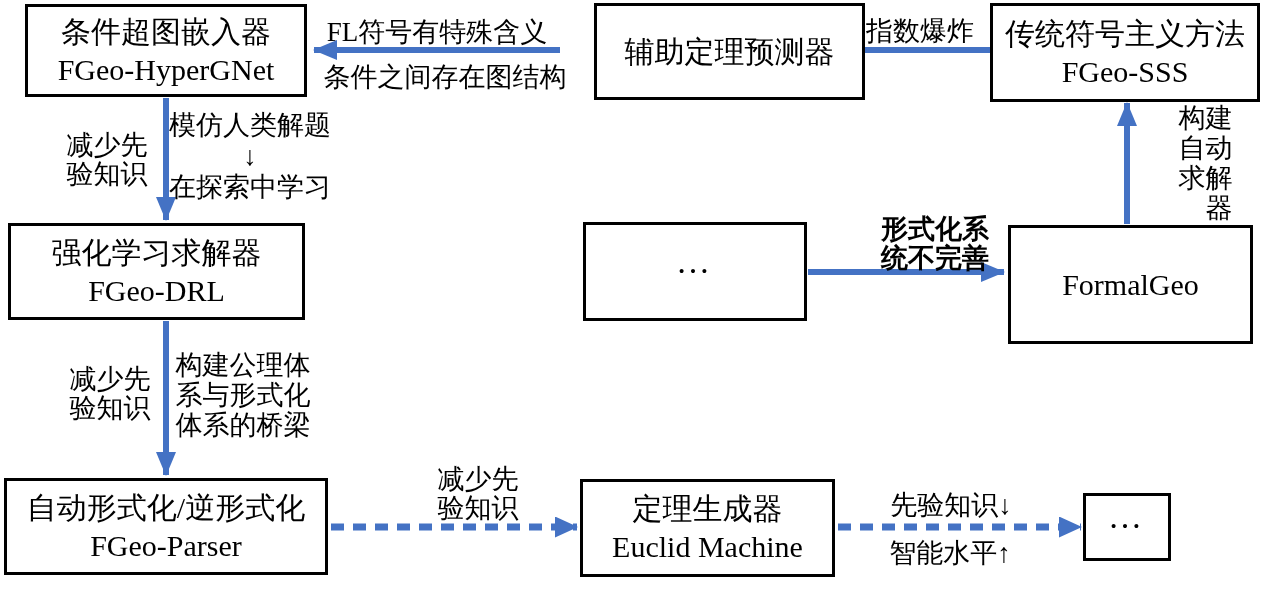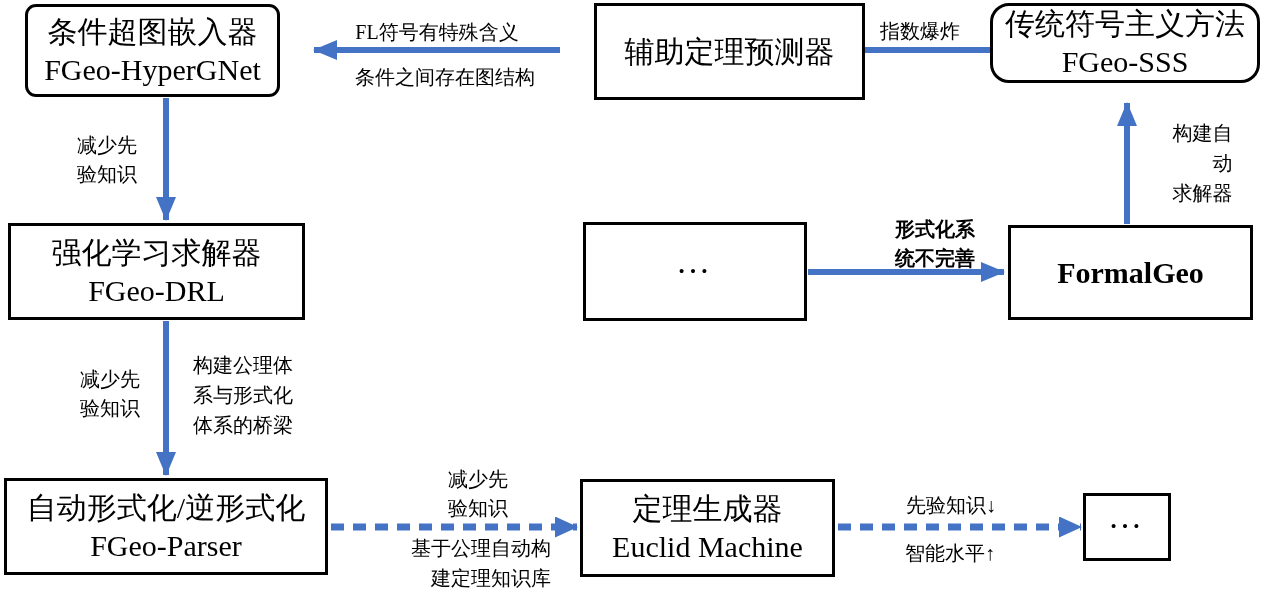--- a/index.html
+++ b/index.html
@@ -48,21 +48,21 @@
   .node .ellipsis {
     font-size: 34px;
     line-height: 34px;
     transform: translateY(-30%);
     letter-spacing: 4px;
   }
   .edge-label {
     position: absolute;
     transform: translate(-50%, -50%);
     text-align: center;
-    font-size: 20px;
+    font-size: 27px;
     line-height: 29px;
     white-space: pre-line;
   }
   .lh30 { line-height: 30px; text-align: right; }
   .lh31 { line-height: 31px; }
 </style>
 </head>
 <body>
 
 <div class="canvas">
@@ -80,44 +80,44 @@
     <line class="solid-arrow" x1="560" y1="50" x2="314" y2="50" marker-end="url(#head-solid)"></line>
     <line class="solid-arrow" x1="990" y1="50" x2="840" y2="50" marker-end="url(#head-solid)"></line>
     <line class="solid-arrow" x1="166" y1="98" x2="166" y2="220" marker-end="url(#head-solid)"></line>
     <line class="solid-arrow" x1="808" y1="272" x2="1004" y2="272" marker-end="url(#head-solid)"></line>
     <line class="solid-arrow" x1="1127" y1="224" x2="1127" y2="103" marker-end="url(#head-solid)"></line>
     <line class="solid-arrow" x1="166" y1="321" x2="166" y2="475" marker-end="url(#head-solid)"></line>
     <line class="dashed-arrow" x1="331" y1="527" x2="577" y2="527" marker-end="url(#head-dashed)"></line>
     <line class="dashed-arrow" x1="838" y1="527" x2="1081" y2="527" marker-end="url(#head-dashed)"></line>
   </svg>
 
-  <div class="node" style="left:25px; top:4px; width:255px; height:93px;border-radius:11px;">
+  <div class="node" style="left:25px; top:4px; width:282px; height:93px;">
     <span>条件超图嵌入器</span>
     <span>FGeo-HyperGNet</span>
   </div>
 
   <div class="node" style="left:562px; top:3px; width:271px; height:97px;margin-left:32px;">
     <span>辅助定理预测器</span>
   </div>
 
-  <div class="node" style="left:990px; top:3px; width:270px; height:80px;border-radius:19px;">
+  <div class="node" style="left:990px; top:3px; width:270px; height:99px;">
     <span>传统符号主义方法</span>
     <span>FGeo-SSS</span>
   </div>
 
   <div class="node" style="left:8px; top:223px; width:297px; height:97px;">
     <span>强化学习求解器</span>
     <span>FGeo-DRL</span>
   </div>
 
   <div class="node" style="left:583px; top:222px; width:224px; height:99px;">
     <span class="ellipsis">…</span>
   </div>
 
-  <div class="node" style="left:1008px; top:225px; width:245px; height:95px;font-weight:bold;">
+  <div class="node" style="left:1008px; top:225px; width:245px; height:119px;">
     <span>FormalGeo</span>
   </div>
 
   <div class="node" style="left:4px; top:478px; width:324px; height:97px;">
     <span>自动形式化/逆形式化</span>
     <span>FGeo-Parser</span>
   </div>
 
   <div class="node" style="left:580px; top:479px; width:255px; height:98px;">
     <span>定理生成器</span>
@@ -130,37 +130,38 @@
 
   <div class="edge-label" style="left:437px; top:32px;">FL符号有特殊含义</div>
 
   <div class="edge-label" style="left:445px; top:77px;">条件之间存在图结构</div>
 
   <div class="edge-label" style="left:920px; top:31px;">指数爆炸</div>
 
   <div class="edge-label" style="left:107px; top:160px;">减少先
 验知识</div>
 
+  <div class="edge-label lh31" style="left:250px; top:156px;">模仿人类解题
+↓
+在探索中学习</div>
 
   <div class="edge-label" style="left:935px; top:244px;font-weight:bold;">形式化系
 统不完善</div>
 
   <div class="edge-label lh30" style="left:1197px; top:163px;">构建自动
 求解器</div>
 
   <div class="edge-label" style="left:110px; top:394px;">减少先
 验知识</div>
 
   <div class="edge-label lh30" style="left:243px; top:395px;">构建公理体
 系与形式化
 体系的桥梁</div>
 
   <div class="edge-label" style="left:478px; top:494px;">减少先
 验知识</div>
 
-  <div class="edge-label lh30" style="left:481px; top:563px;">基于公理自动构
-建定理知识库</div>
 
   <div class="edge-label" style="left:951px; top:505px;">先验知识↓</div>
 
   <div class="edge-label" style="left:950px; top:553px;">智能水平↑</div>
 
 </div>
 
 </body></html>

